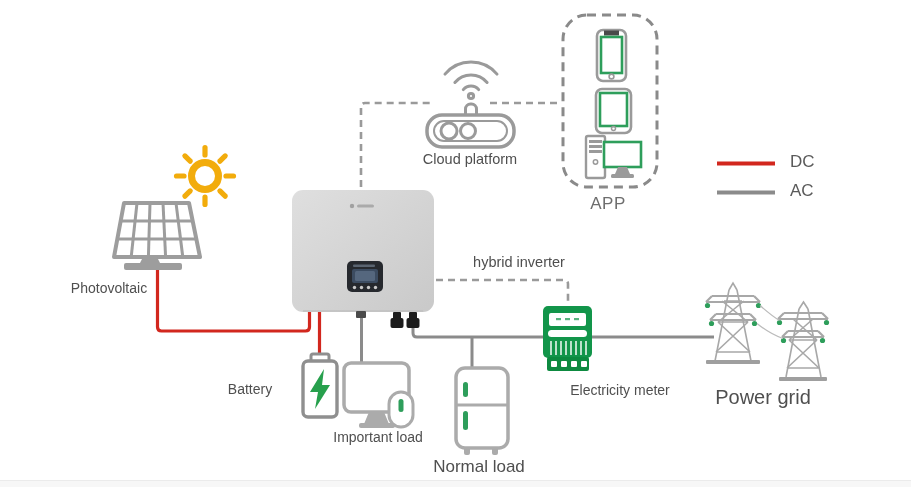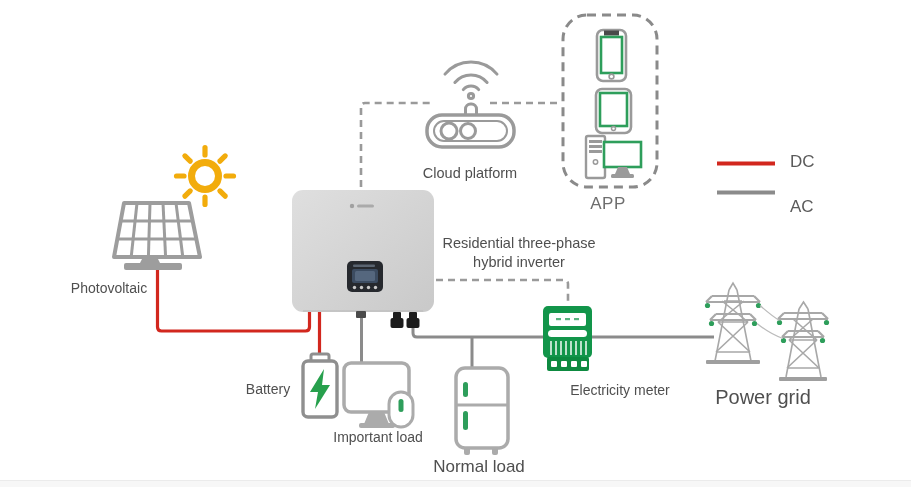--- a/index.html
+++ b/index.html
@@ -243,28 +243,28 @@
     <path stroke="#bbbbbb" stroke-width="1.3" d="M760 305.5 Q772 316 779.5 320.5 M757 323.5 Q770 334 783 338.5"></path>
   </g>
 
   <g>
     <line x1="717" y1="163.5" x2="775" y2="163.5" stroke="#d2271e" stroke-width="4"></line>
     <line x1="717" y1="192.5" x2="775" y2="192.5" stroke="#8b8b8b" stroke-width="4"></line>
   </g>
 </svg>
 
 <div class="lbl center" style="left:109px;top:280px;">Photovoltaic</div>
-<div class="lbl center" style="left:268px;top:381px;">Battery</div>
-<div class="lbl center" style="left:470px;top:151px;font-size:14.5px;margin-top:14px;">Cloud platform</div>
+<div class="lbl center" style="left:250px;top:381px;">Battery</div>
+<div class="lbl center" style="left:470px;top:151px;font-size:14.5px;">Cloud platform</div>
 <div class="lbl center app" style="left:608px;top:195px;">APP</div>
 <div class="lbl center caption" style="left:519px;top:234px;">
-  <span>Residential three-phase</span><br>
+  <br>
   <span>hybrid inverter</span>
 </div>
 <div class="lbl center" style="left:378px;top:429px;">Important load</div>
 <div class="lbl center" style="left:479px;top:458px;font-size:17px;">Normal load</div>
 <div class="lbl center" style="left:580px;top:382px;margin-left:40px;">Electricity meter</div>
 <div class="lbl center" style="left:763px;top:389px;font-size:20px;">Power grid</div>
 <div class="lbl legend" style="left:790px;top:153px;">DC</div>
-<div class="lbl legend" style="left:790px;top:182px;margin-top:16px;">AC</div>
+<div class="lbl legend" style="left:790px;top:182px;">AC</div>
 
 <div id="bottom-edge"></div>
 </div>
 
 </body></html>

